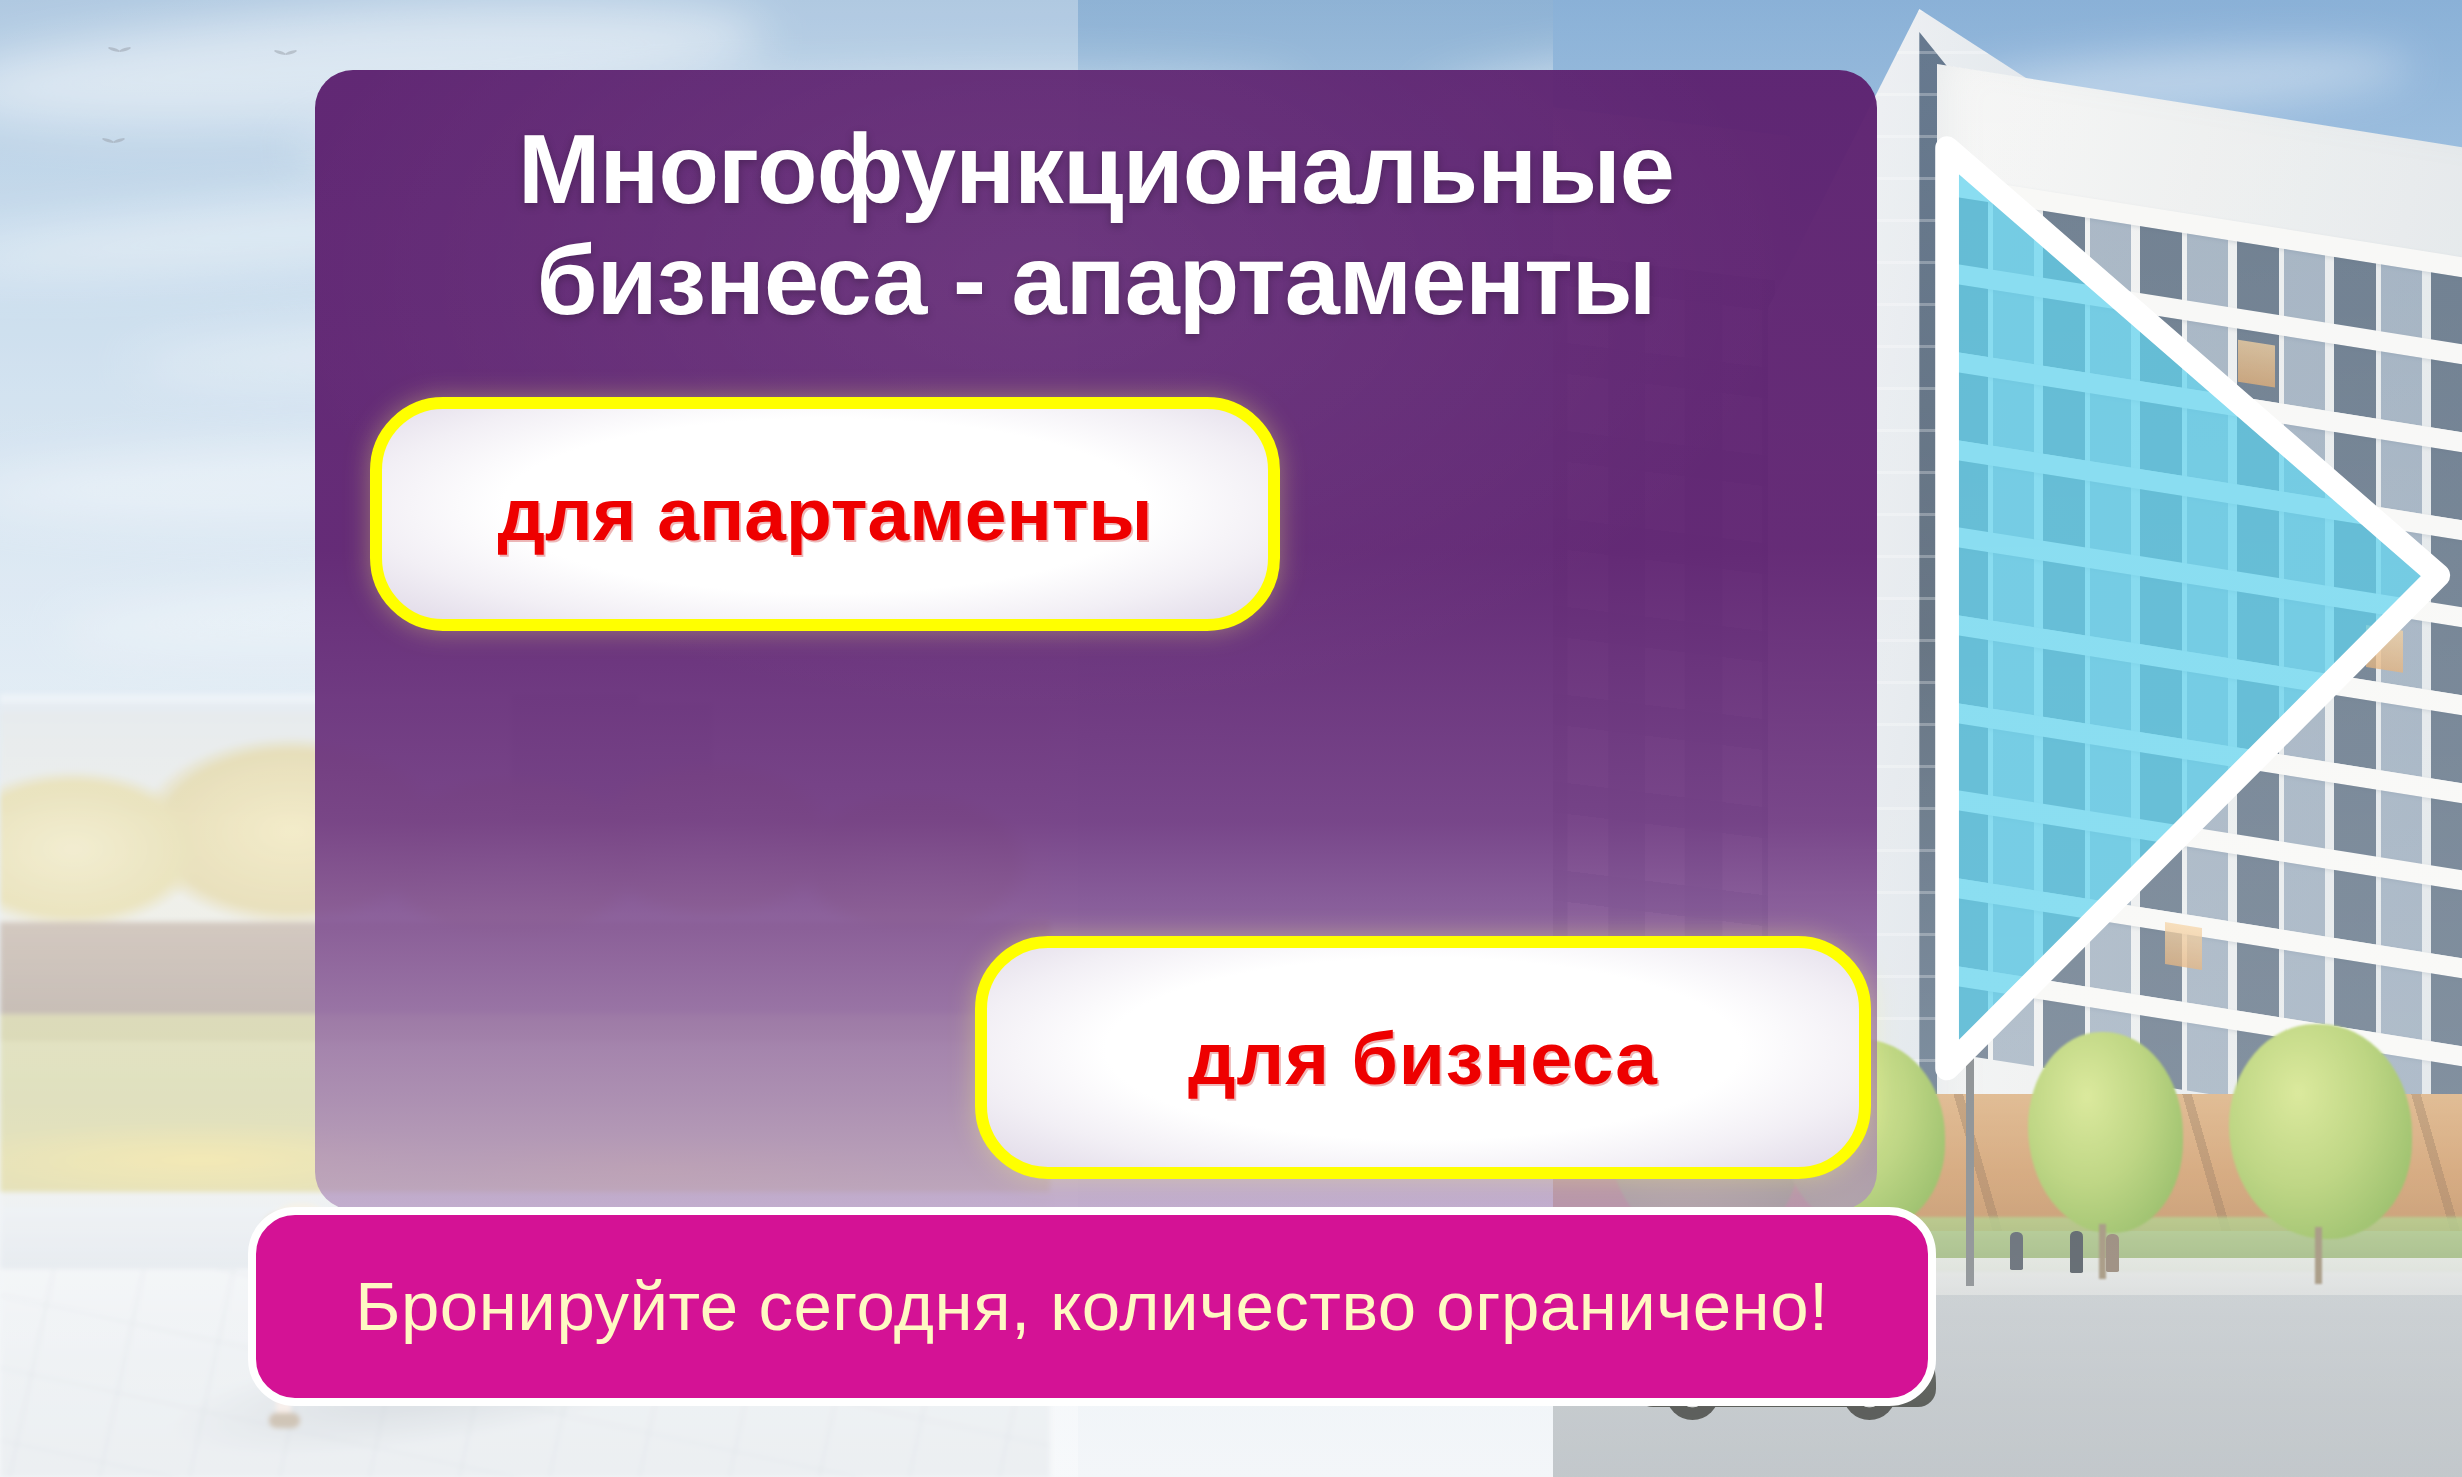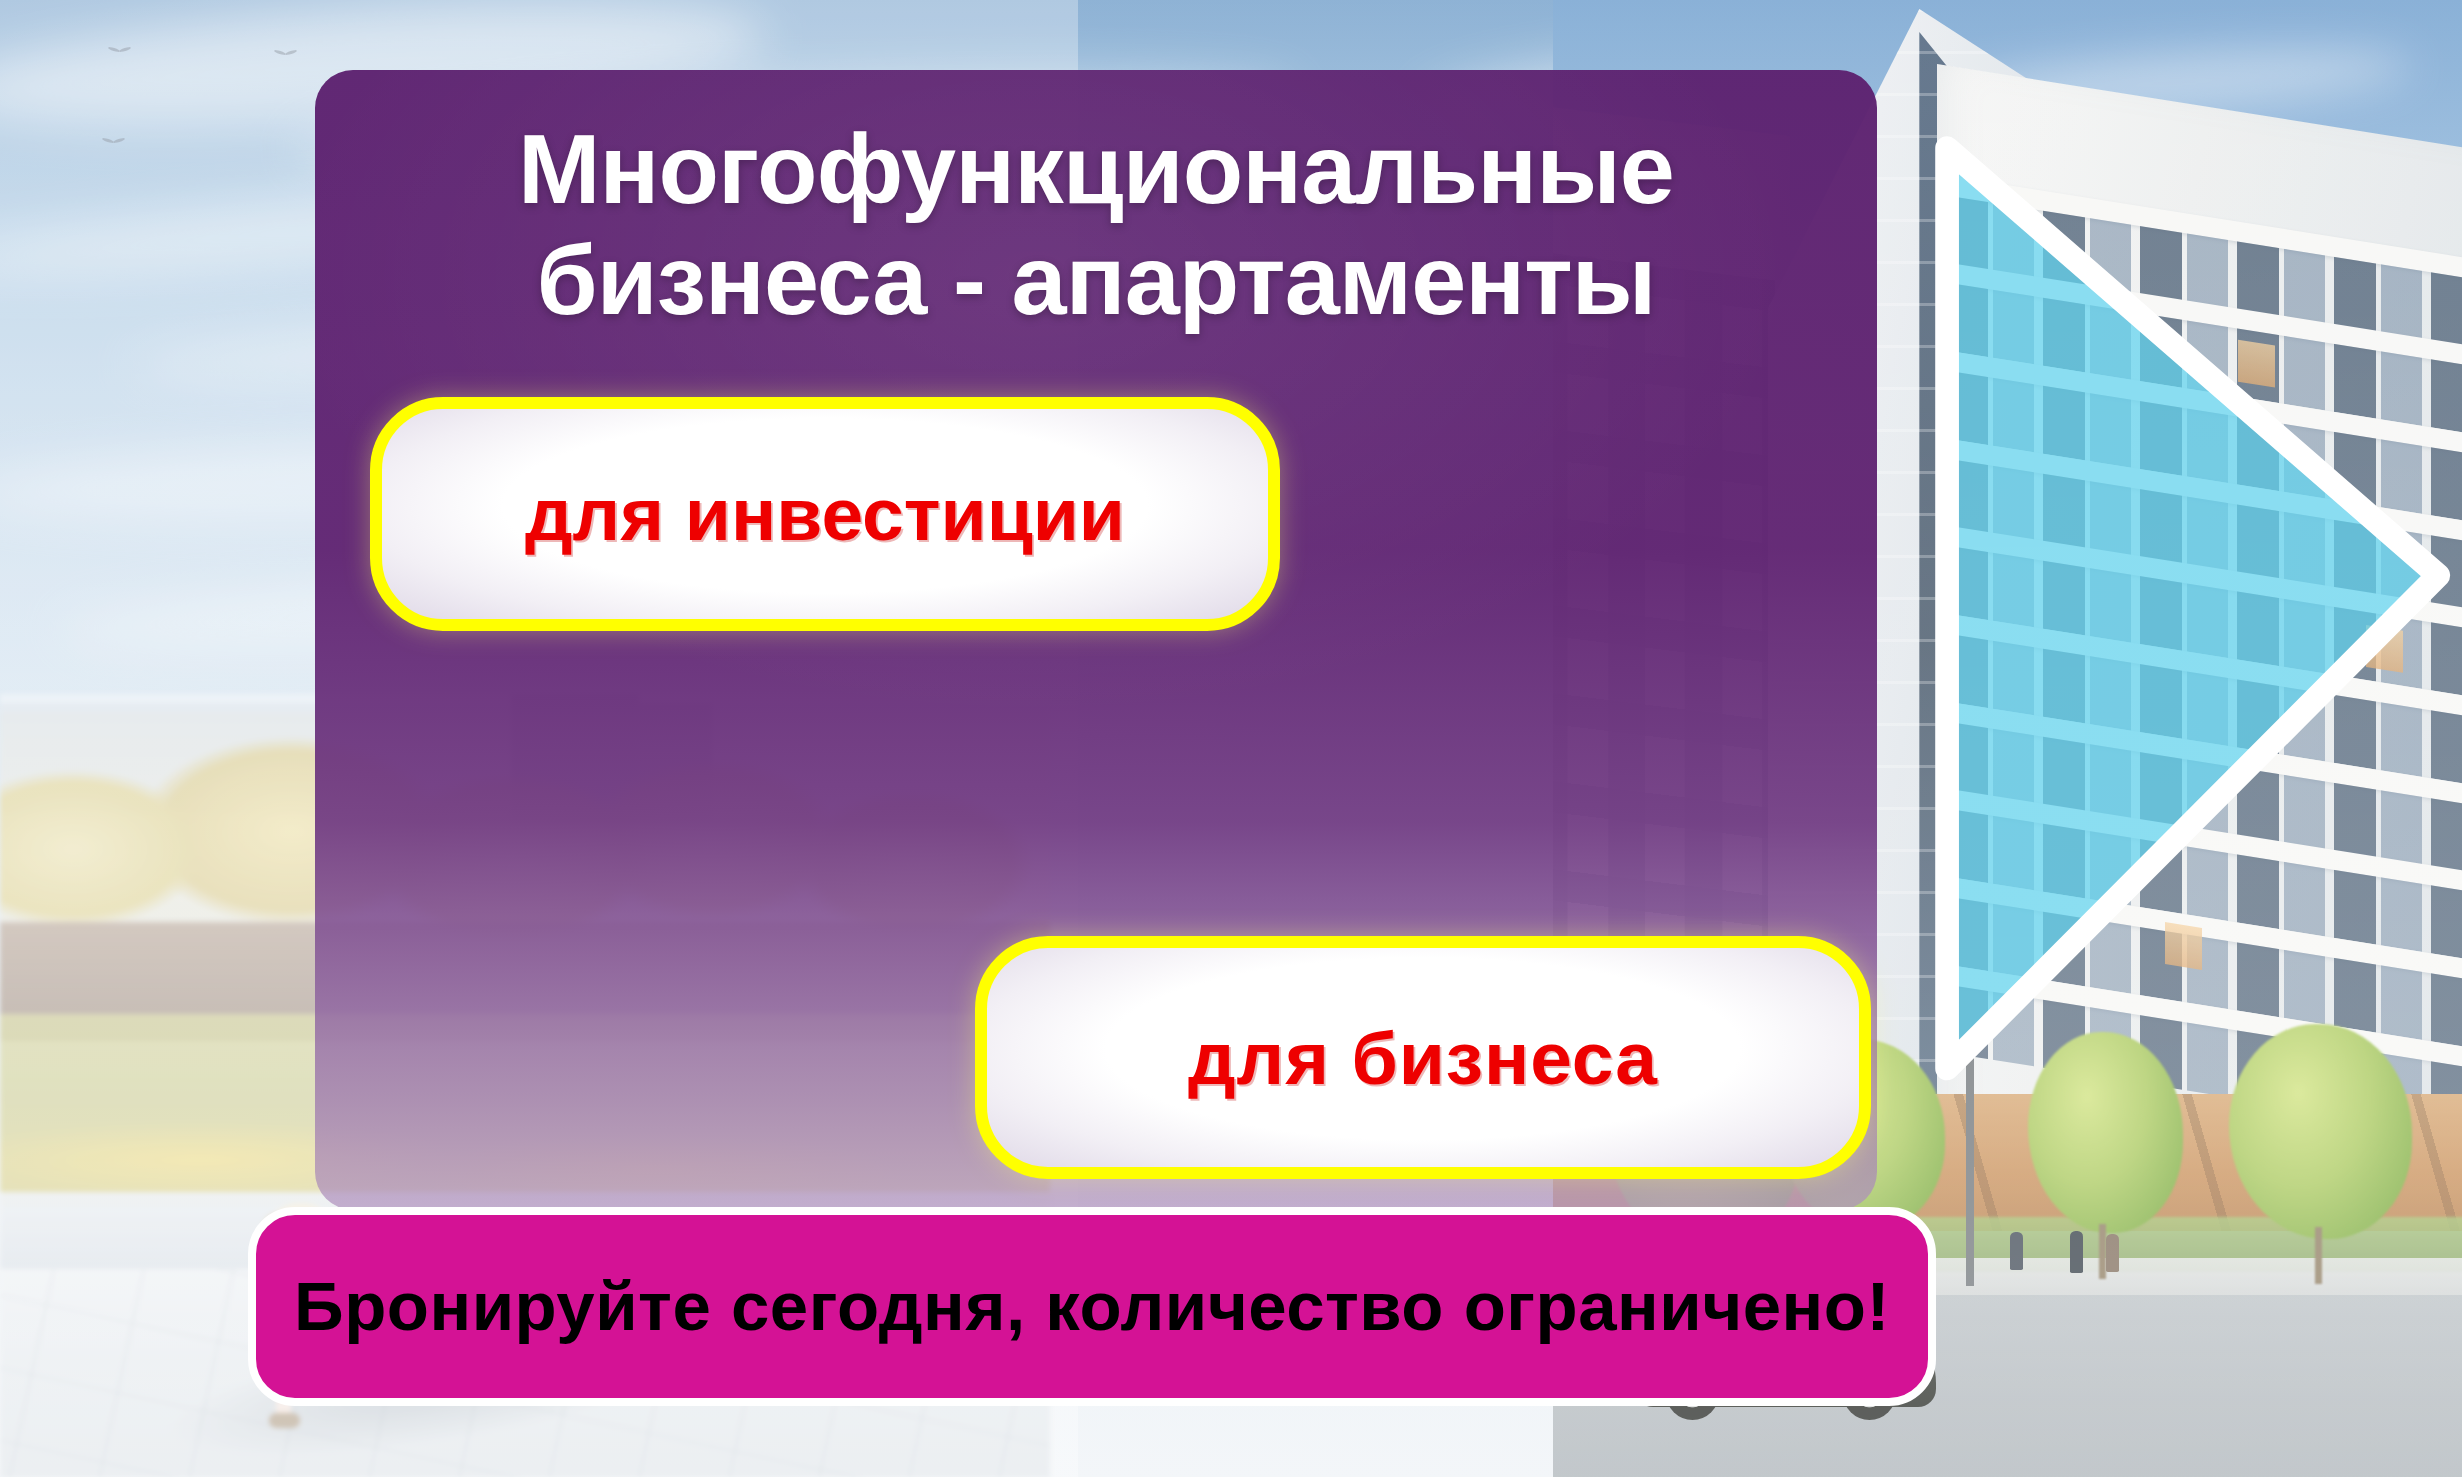--- a/index.html
+++ b/index.html
@@ -275,21 +275,21 @@
   
   .banner{
     position:absolute;left:248px;top:1207px;width:1688px;height:199px;
     background:#d41295;
     border:8.2px solid #ffffff;
     border-radius:47px;
     display:flex;align-items:center;justify-content:center;
     box-sizing:border-box;
   }
   .banner span{
-    color:#000000;font-weight:bold;font-size:69px;white-space:nowrap;
+    color:#fef9c3;font-weight:normal;font-size:69px;white-space:nowrap;
     letter-spacing:0.5px;
   }
 
   
   .play-wrap{position:absolute;left:1927px;top:64px;width:535px;height:1096px;}
 </style>
 </head>
 <body>
 
 <div id="stage">
@@ -412,21 +412,21 @@
   <div class="purple-card">
     <div class="sheen"></div>
   </div>
 
   <div class="title">
     <span>Многофункциональные</span>
     <span class="l2">бизнеса - апартаменты</span>
   </div>
 
   <div class="pill" id="pill1">
-    <span>для инвестиции</span>
+    <span>для апартаменты</span>
   </div>
   <div class="pill" id="pill3">
     <span>для  бизнеса</span>
   </div>
 
   <div class="banner">
     <span>Бронируйте сегодня, количество ограничено!</span>
   </div>
 
   <div class="play-wrap">

